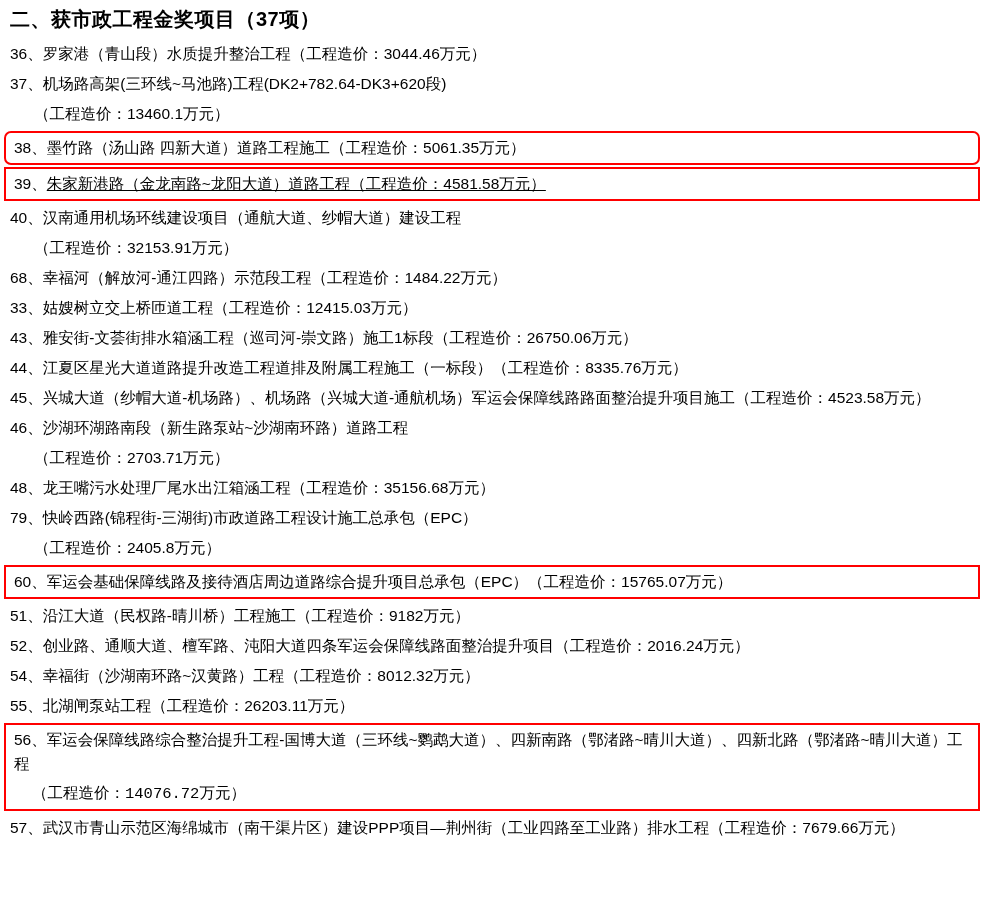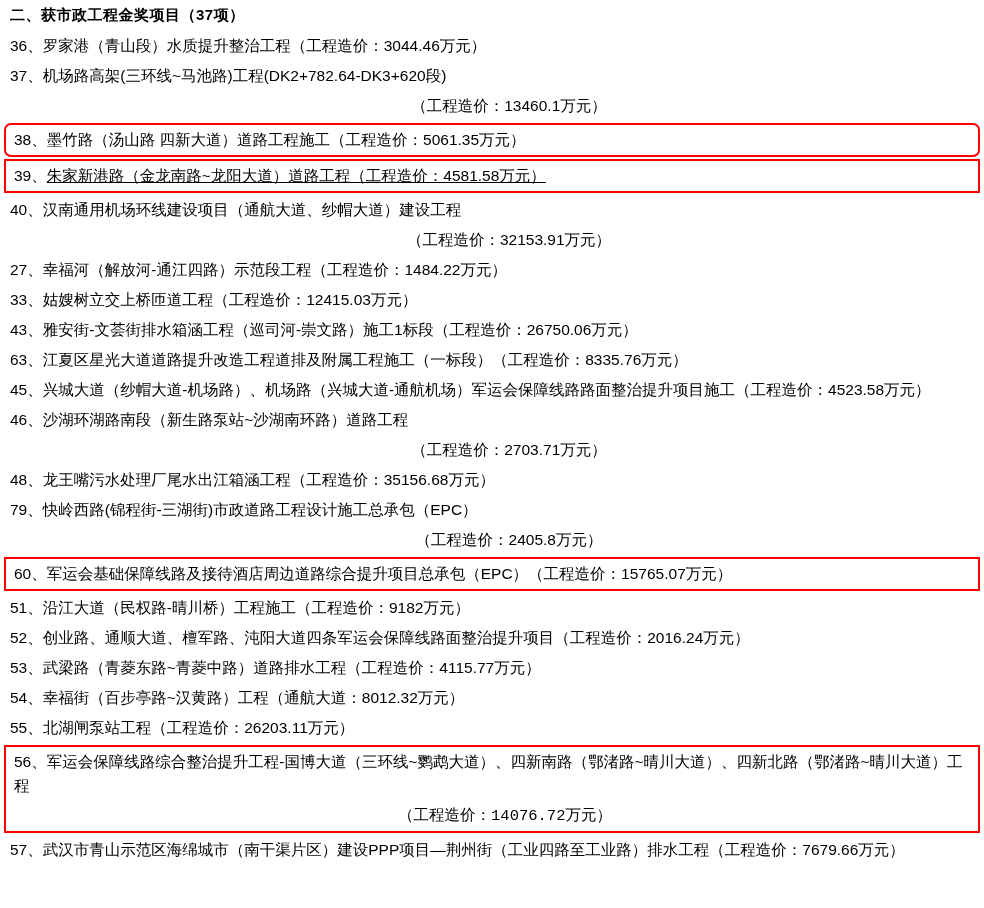--- a/index.html
+++ b/index.html
@@ -15,41 +15,40 @@
     font-size: 15.5px;
     overflow: hidden;
   }
   #doc {
     position: relative;
     width: 984px;
     padding: 0;
   }
   .section-title {
     font-weight: bold;
-    font-size: 15px;
+    font-size: 20px;
     padding: 6px 0 6px 10px;
     letter-spacing: 0.5px;
   }
   .entry {
     position: relative;
     padding: 3px 0 3px 10px;
     line-height: 1.55;
   }
   .entry .num {
     display: inline-block;
     min-width: 30px;
   }
   .entry .txt {
     display: inline;
   }
   .cont {
     position: relative;
     padding: 3px 0 3px 34px;
     line-height: 1.55;
-    text-align: center;
   }
   
   .boxed {
     border: 2.5px solid #ff0000;
     box-sizing: border-box;
     display: block;
     margin: 2px 4px 2px 4px;
   }
   .boxed .entry,
   .boxed .cont {
@@ -70,37 +69,36 @@
       <div class="entry"><span class="num">37、</span><span class="txt">机场路高架(三环线~马池路)工程(DK2+782.64-DK3+620段)</span></div>
       <div class="cont">（工程造价：13460.1万元）</div>
       <div class="boxed" style="border-color: rgb(255, 0, 0); border-radius: 7px;">
         <div class="entry"><span class="num">38、</span><span class="txt">墨竹路（汤山路  四新大道）道路工程施工（工程造价：5061.35万元）</span></div>
       </div>
       <div class="boxed" style="border-color: rgb(255, 0, 0); text-decoration: underline;">
         <div class="entry"><span class="num">39、</span><span class="txt">朱家新港路（金龙南路~龙阳大道）道路工程（工程造价：4581.58万元）</span></div>
       </div>
       <div class="entry"><span class="num">40、</span><span class="txt">汉南通用机场环线建设项目（通航大道、纱帽大道）建设工程</span></div>
       <div class="cont">（工程造价：32153.91万元）</div>
-      <div class="entry"><span class="num">27、</span><span class="txt">幸福河（解放河-通江四路）示范段工程（工程造价：1484.22万元）</span></div>
+      <div class="entry"><span class="num">68、</span><span class="txt">幸福河（解放河-通江四路）示范段工程（工程造价：1484.22万元）</span></div>
       <div class="entry"><span class="num">33、</span><span class="txt">姑嫂树立交上桥匝道工程（工程造价：12415.03万元）</span></div>
       <div class="entry"><span class="num">43、</span><span class="txt">雅安街-文荟街排水箱涵工程（巡司河-崇文路）施工1标段（工程造价：26750.06万元）</span></div>
-      <div class="entry"><span class="num">63、</span><span class="txt">江夏区星光大道道路提升改造工程道排及附属工程施工（一标段）（工程造价：8335.76万元）</span></div>
+      <div class="entry"><span class="num">44、</span><span class="txt">江夏区星光大道道路提升改造工程道排及附属工程施工（一标段）（工程造价：8335.76万元）</span></div>
       <div class="entry"><span class="num">45、</span><span class="txt">兴城大道（纱帽大道-机场路）、机场路（兴城大道-通航机场）军运会保障线路路面整治提升项目施工（工程造价：4523.58万元）</span></div>
       <div class="entry"><span class="num">46、</span><span class="txt">沙湖环湖路南段（新生路泵站~沙湖南环路）道路工程</span></div>
       <div class="cont">（工程造价：2703.71万元）</div>
       <div class="entry"><span class="num">48、</span><span class="txt">龙王嘴污水处理厂尾水出江箱涵工程（工程造价：35156.68万元）</span></div>
       <div class="entry"><span class="num">79、</span><span class="txt">快岭西路(锦程街-三湖街)市政道路工程设计施工总承包（EPC）</span></div>
       <div class="cont">（工程造价：2405.8万元）</div>
       <div class="boxed" style="border-color: rgb(255, 0, 0);">
         <div class="entry"><span class="num">60、</span><span class="txt">军运会基础保障线路及接待酒店周边道路综合提升项目总承包（EPC）（工程造价：15765.07万元）</span></div>
       </div>
       <div class="entry"><span class="num">51、</span><span class="txt">沿江大道（民权路-晴川桥）工程施工（工程造价：9182万元）</span></div>
       <div class="entry"><span class="num">52、</span><span class="txt">创业路、通顺大道、檀军路、沌阳大道四条军运会保障线路面整治提升项目（工程造价：2016.24万元）</span></div>
-      <div class="entry"><span class="num">53、</span><span class="txt">武梁路（青菱东路~青菱中路）道路排水工程（工程造价：4115.77万元）</span></div>
-      <div class="entry"><span class="num">54、</span><span class="txt">幸福街（百步亭路~汉黄路）工程（通航大道：8012.32万元）</span></div>
+      <div class="entry"><span class="num">54、</span><span class="txt">幸福街（沙湖南环路~汉黄路）工程（工程造价：8012.32万元）</span></div>
       <div class="entry"><span class="num">55、</span><span class="txt">北湖闸泵站工程（工程造价：26203.11万元）</span></div>
       <div class="boxed" style="border-color: rgb(255, 0, 0);">
         <div class="entry"><span class="num">56、</span><span class="txt">军运会保障线路综合整治提升工程-国博大道（三环线~鹦鹉大道）、四新南路（鄂渚路~晴川大道）、四新北路（鄂渚路~晴川大道）工程</span></div>
         <div class="cont">（工程造价：14076.72万元）</div>
       </div>
       <div class="entry"><span class="num">57、</span><span class="txt">武汉市青山示范区海绵城市（南干渠片区）建设PPP项目—荆州街（工业四路至工业路）排水工程（工程造价：7679.66万元）</span></div>
     </div>
 </div>
 
 </body></html>

